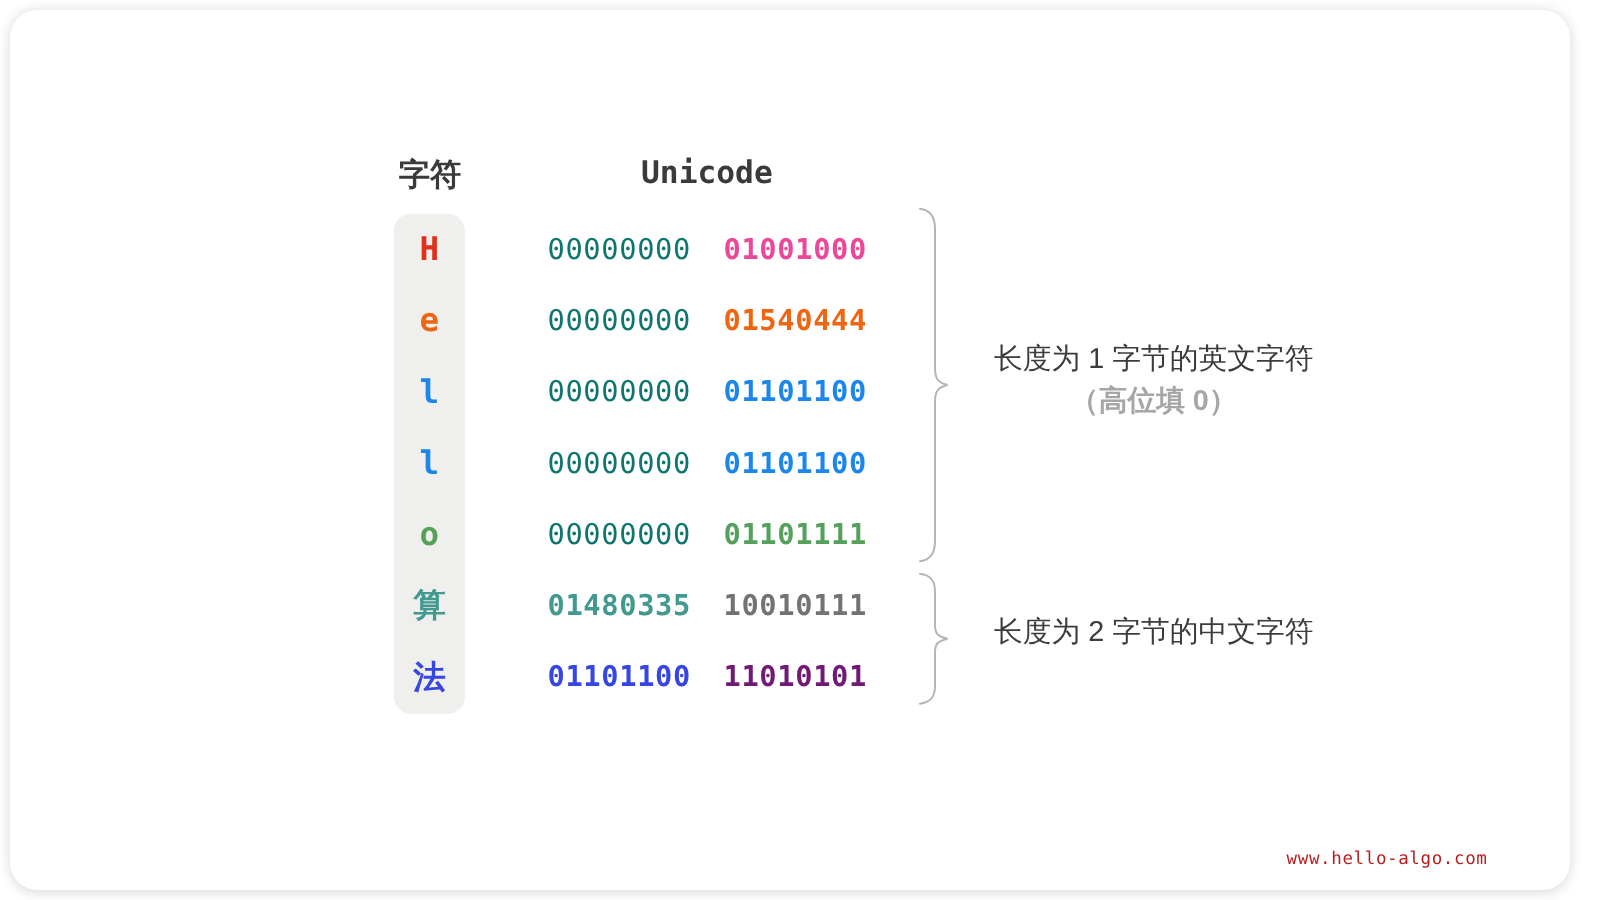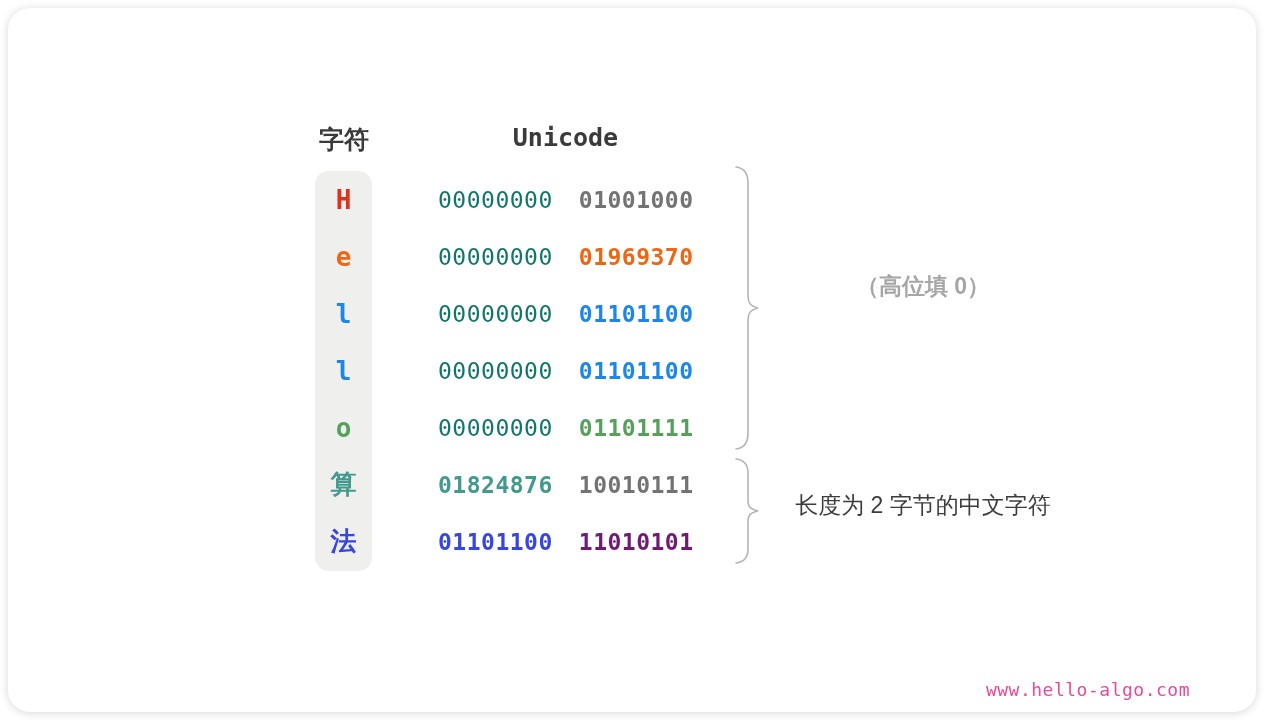--- a/index.html
+++ b/index.html
@@ -54,46 +54,46 @@
     position: absolute; left: 768px; width: 294px; text-align: center;
     font-size: 23px; color: #3c3c3c; line-height: 34px;
   }
   .ann-1 { top: 261px; }
   .ann-2 { top: 483px; line-height: 28px; }
   .ann-muted { color: #a6a6a6; font-weight: 700; }
 
   
   .watermark {
     position: absolute; right: 66px; top: 671px;
-    font-size: 18px; color: #ec4899; letter-spacing: 0.5px;
+    font-size: 14px; color: #b91c1c; letter-spacing: 0.5px;
   }
 </style>
 </head>
 <body>
 
 <div class="card">
 
   <div class="hdr-char">字符</div>
   <div class="hdr-unicode mono">Unicode</div>
 
   <div class="char-col-bg"></div>
 
   <div class="rows">
 
     <div class="row">
       <div class="char-cell" style="color: rgb(224, 48, 30);">H</div>
       <div class="bytes mono">
-        <span class="byte1 byte-muted">00000000</span><span class="byte-bold" style="color: #737373;">01001000</span>
+        <span class="byte1 byte-muted">00000000</span><span class="byte-bold" style="color: #ec4899;">01001000</span>
       </div>
     </div>
 
     <div class="row">
       <div class="char-cell" style="color: rgb(239, 101, 17);">e</div>
       <div class="bytes mono">
-        <span class="byte1 byte-muted">00000000</span><span class="byte-bold" style="color: rgb(239, 101, 17);">01969370</span>
+        <span class="byte1 byte-muted">00000000</span><span class="byte-bold" style="color: rgb(239, 101, 17);">01540444</span>
       </div>
     </div>
 
     <div class="row">
       <div class="char-cell" style="color: rgb(28, 135, 232);">l</div>
       <div class="bytes mono">
         <span class="byte1 byte-muted">00000000</span><span class="byte-bold" style="color: rgb(28, 135, 232);">01101100</span>
       </div>
     </div>
 
@@ -107,21 +107,21 @@
     <div class="row">
       <div class="char-cell" style="color: rgb(85, 161, 91);">o</div>
       <div class="bytes mono">
         <span class="byte1 byte-muted">00000000</span><span class="byte-bold" style="color: rgb(85, 161, 91);">01101111</span>
       </div>
     </div>
 
     <div class="row">
       <div class="char-cell" style="color: rgb(66, 153, 142);">算</div>
       <div class="bytes mono">
-        <span class="byte1 byte-bold" style="color: rgb(66, 153, 142);">01824876</span><span class="byte-bold" style="color: #737373;">10010111</span>
+        <span class="byte1 byte-bold" style="color: rgb(66, 153, 142);">01480335</span><span class="byte-bold" style="color: #737373;">10010111</span>
       </div>
     </div>
 
     <div class="row">
       <div class="char-cell" style="color: rgb(55, 70, 224);">法</div>
       <div class="bytes mono">
         <span class="byte1 byte-bold" style="color: rgb(55, 70, 224);">01101100</span><span class="byte-bold" style="color: #701a75; text-align: center;">11010101</span>
       </div>
     </div>
 
@@ -133,20 +133,21 @@
     </svg>
   </div>
 
   <div class="brace" style="top:450px;">
     <svg width="28" height="106" viewBox="0 0 28 106">
       <path d="M2,1 C10,2 14,6 14,15 L14,42 C14,49 16,51 24,53 C16,55 14,57 14,64 L14,91 C14,100 10,104 2,105" fill="none" stroke="#b5b5b5" stroke-width="1.6" stroke-linecap="round"></path>
     </svg>
   </div>
 
   <div class="ann ann-1">
+    <div>长度为 1 字节的英文字符</div>
     <div class="ann-muted">（高位填 0）</div>
   </div>
 
   <div class="ann ann-2">
     <div>长度为 2 字节的中文字符</div>
   </div>
 
   <div class="watermark mono">www.hello-algo.com</div>
 
 </div>

